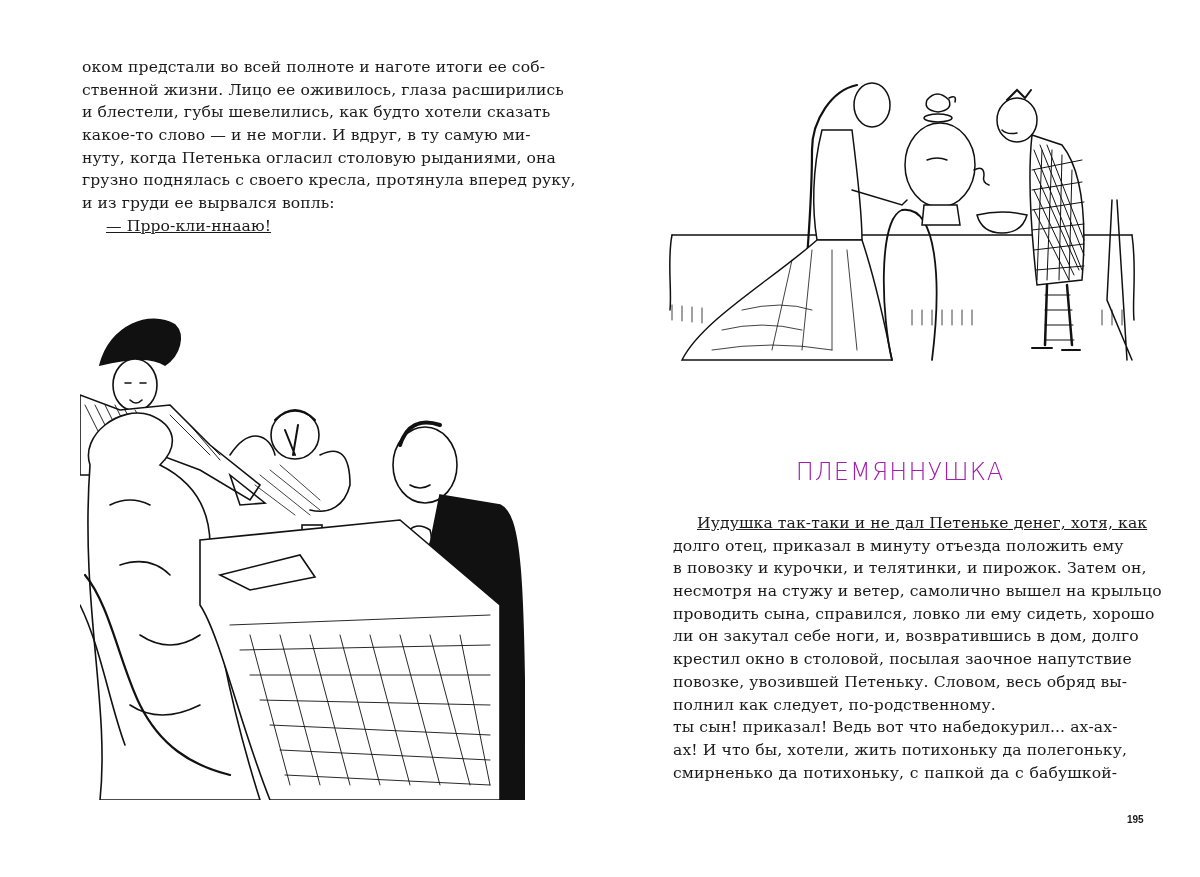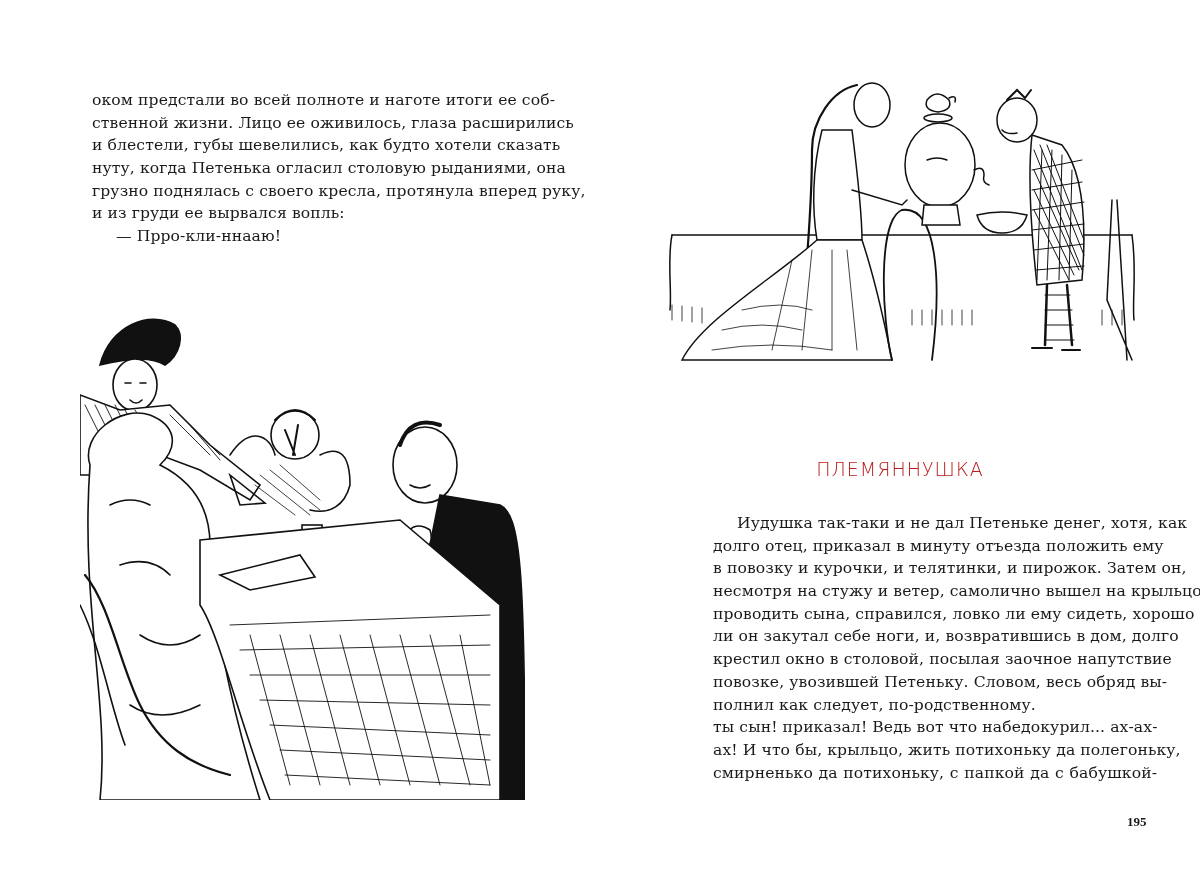--- a/index.html
+++ b/index.html
@@ -35,55 +35,54 @@
       white-space: nowrap;
       text-align-last: justify;
       text-align: justify;
       height: 22.7px;
     }
     .text-block .line.last {
       text-align-last: left;
     }
     .text-block .line.indent {
       padding-left: 24px;
+      text-decoration: underline;
     }
 
     .left-text {
-      left: 92px;
+      left: 82px;
       top: 56px;
       width: 444px;
-      margin-top: 33px;
     }
     .right-text {
       left: 73px;
       top: 512px;
       width: 444px;
-      margin-left: 40px;
     }
 
     .chapter-title {
       position: absolute;
       left: 0;
       width: 600px;
       top: 458px;
       text-align: center;
       font-family: "DejaVu Sans", "Liberation Sans", sans-serif;
       font-weight: 300;
-      font-size: 19px;
+      font-size: 24px;
       letter-spacing: 1px;
-      color: #b91c1c;
+      color: #a21caf;
     }
 
     .page-number {
       position: absolute;
       left: 527px;
       top: 814px;
-      font-size: 13px;
+      font-size: 10px;
       font-weight: bold;
-      font-family: Liberation Serif, serif;
+      font-family: Liberation Sans, sans-serif;
     }
 
     .illustration {
       position: absolute;
     }
     .illus-left {
       left: 80px;
       top: 305px;
       width: 445px;
       height: 495px;
@@ -97,20 +96,21 @@
     svg { display: block; }
   </style>
 </head>
 <body>
 
 <div class="page page-left">
   <div class="text-block left-text">
     <span class="line">оком предстали во всей полноте и наготе итоги ее соб-</span>
     <span class="line">ственной жизни. Лицо ее оживилось, глаза расширились</span>
     <span class="line">и блестели, губы шевелились, как будто хотели сказать</span>
+    <span class="line">какое-то слово — и не могли. И вдруг, в ту самую ми-</span>
     <span class="line">нуту, когда Петенька огласил столовую рыданиями, она</span>
     <span class="line">грузно поднялась с своего кресла, протянула вперед руку,</span>
     <span class="line last">и из груди ее вырвался вопль:</span>
     <span class="line last indent">— Прро-кли-ннааю!</span>
   </div>
 
   <div class="illustration illus-left">
     <svg width="445" height="495" viewBox="0 0 445 495" fill="none" stroke="#111" stroke-width="1.6" stroke-linecap="round">
 
       <path d="M20 60 C 30 20, 70 5, 95 20 C 105 30, 100 50, 85 60 C 70 50, 40 55, 20 60 Z" fill="#111"></path>
@@ -218,18 +218,18 @@
     <span class="line indent">Иудушка так-таки и не дал Петеньке денег, хотя, как</span>
     <span class="line">долго отец, приказал в минуту отъезда положить ему</span>
     <span class="line">в повозку и курочки, и телятинки, и пирожок. Затем он,</span>
     <span class="line">несмотря на стужу и ветер, самолично вышел на крыльцо</span>
     <span class="line">проводить сына, справился, ловко ли ему сидеть, хорошо</span>
     <span class="line">ли он закутал себе ноги, и, возвратившись в дом, долго</span>
     <span class="line">крестил окно в столовой, посылая заочное напутствие</span>
     <span class="line">повозке, увозившей Петеньку. Словом, весь обряд вы-</span>
     <span class="line last">полнил как следует, по-родственному.</span>
     <span class="line">ты сын! приказал! Ведь вот что набедокурил... ах-ах-</span>
-    <span class="line">ах! И что бы, крыльцо, жить потихоньку да полегоньку,</span>
+    <span class="line">ах! И что бы, хотели, жить потихоньку да полегоньку,</span>
     <span class="line">смирненько да потихоньку, с папкой да с бабушкой-</span>
   </div>
 
   <div class="page-number">195</div>
 </div>
 
 </body></html>

